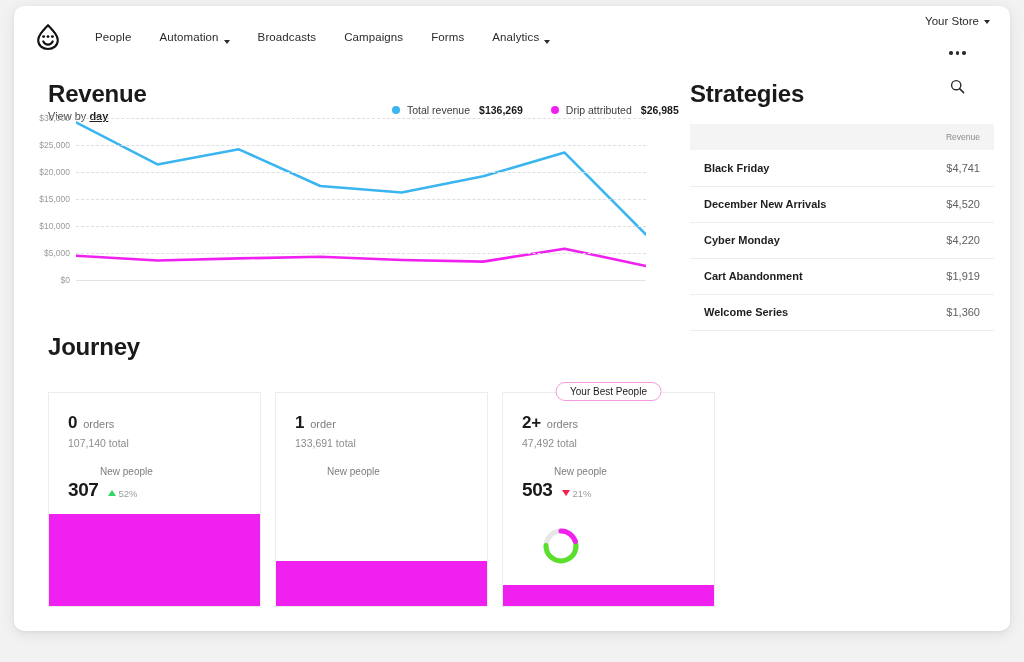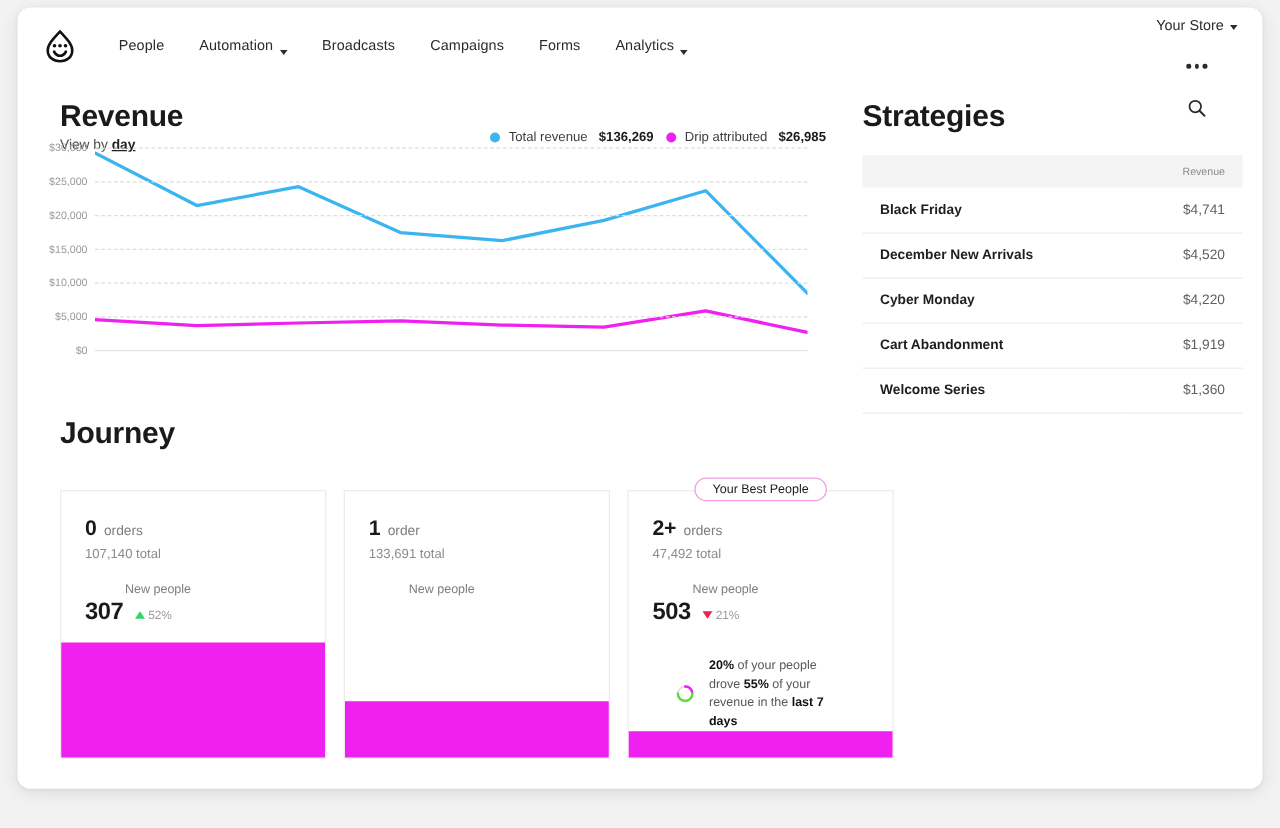--- a/index.html
+++ b/index.html
@@ -108,21 +108,21 @@
     color: #4a4a4a;
     margin-top: 2px;
   }
   .viewby u { text-decoration: underline; font-weight: 700; color:#222; cursor:pointer;}
 
   .legend {
     position: absolute;
     left: 378px; top: 36px;
     display: flex;
     align-items: center;
-    gap: 10px;
+    gap: 28px;
     font-size: 10.5px;
     color: #3d3d3d;
   }
   .legend-item { display: flex; align-items: center; gap: 7px; white-space: nowrap; }
   .legend-dot { width: 8px; height: 8px; border-radius: 50%; display: block; }
   .legend-val { font-weight: 700; color: #1a1a1a; margin-left: 2px;}
 
   .chart-area {
     position: absolute;
     left: 0; top: 50px;
@@ -464,20 +464,19 @@
               <span class="tri-down"></span>
               <span>21%</span>
             </span>
           </div>
           <div class="callout">
             <svg width="42" height="42" viewBox="0 0 42 42">
               <circle cx="21" cy="21" r="15" fill="none" stroke="#e6e6e6" stroke-width="5" stroke-dasharray="94.24777960769379 94.24777960769379" stroke-dashoffset="0" transform="rotate(-90 21 21)" stroke-linecap="round"></circle>
               <circle cx="21" cy="21" r="15" fill="none" stroke="#5ae02a" stroke-width="5" stroke-dasharray="51.83627878423158 94.24777960769379" stroke-dashoffset="-18.84955592153876" transform="rotate(-90 21 21)" stroke-linecap="round"></circle>
               <circle cx="21" cy="21" r="15" fill="none" stroke="#f020f0" stroke-width="5" stroke-dasharray="18.84955592153876 94.24777960769379" stroke-dashoffset="0" transform="rotate(-90 21 21)" stroke-linecap="round"></circle>
             </svg>
-            <div class="callout-text"><b>20%</b> of your people drove <b>55%</b> of your revenue in the <b>last 7 days</b></div>
           </div>
         </div>
         <div class="bar" style="height: 21px;"></div>
       </div>
     </div>
 
 </div>
 
 </body></html>

